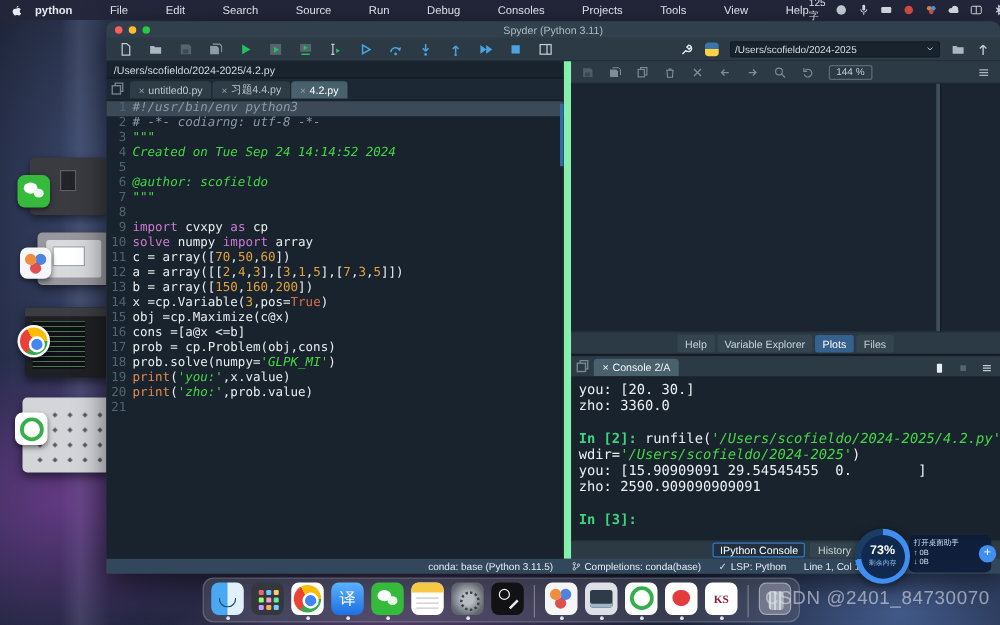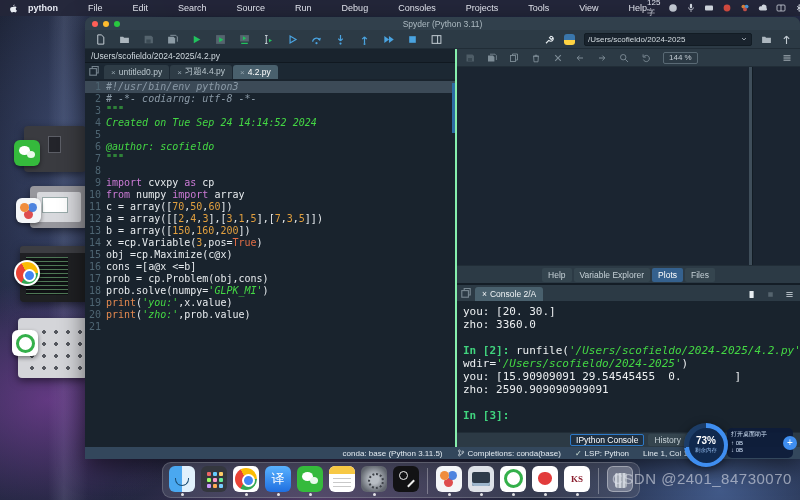--- a/index.html
+++ b/index.html
@@ -69,21 +69,21 @@
   .py-logo { width:11px; height:11px; border-radius:3px;
     background:linear-gradient(180deg,#3a76ab 50%, #ffd343 50%); }
   #wd-select { width:168px; height:13px; background:#19232d; border:1px solid #121c24;
     border-radius:2px; display:flex; align-items:center; font-size:8px; color:#d5dde2;
     padding:0 3px; gap:3px; cursor:pointer; }
   #wd-select .val { flex:1; white-space:nowrap; overflow:hidden; }
   #wd-select .chev { width:8px; height:8px; }
 
   #main { flex:1; display:flex; min-height:0; }
   
-  #editor-col { width:372px; flex:none; display:flex; flex-direction:column; border-right:2px solid #86efac; }
+  #editor-col { width:372px; flex:none; display:flex; flex-direction:column; border-right:6px solid #86efac; }
   #pathbar { height:14px; flex:none; background:#19232d; border-bottom:1px solid #101820;
     display:flex; align-items:center; padding:0 6px; font-size:8.5px; color:#cfd8de; }
   #tabbar { height:16px; flex:none; background:#1c2833; display:flex; align-items:flex-end; padding-left:2px; gap:1px; }
   .corner-btn { width:12px; height:12px; margin:0 3px 2px 1px; opacity:.8; cursor:pointer; }
   .etab { display:flex; align-items:center; gap:3px; height:14px; padding:0 7px;
     background:#2e3c46; color:#b9c6cd; font-size:8.5px; border-radius:3px 3px 0 0; cursor:pointer; white-space:nowrap; }
   .etab.active { background:#49606d; color:#fff; }
   .etab .x { font-size:8px; color:#93a3ac; }
   #code { flex:1; background:#19232d; font-family:"DejaVu Sans Mono", monospace;
     font-size:10px; line-height:12px; padding-top:2px; position:relative; overflow:hidden; cursor:text; }
@@ -518,21 +518,21 @@
             <div class="cl">
               <span class="ln">8</span>
               <span class="ct"></span>
             </div>
             <div class="cl">
               <span class="ln">9</span>
               <span class="ct"><span class="kw">import</span><span> cvxpy </span><span class="kw">as</span><span> cp</span></span>
             </div>
             <div class="cl">
               <span class="ln">10</span>
-              <span class="ct"><span class="kw">from</span><span> numpy </span><span class="kw">import</span><span> array</span></span>
+              <span class="ct"><span class="kw">solve</span><span> numpy </span><span class="kw">import</span><span> array</span></span>
             </div>
             <div class="cl">
               <span class="ln">11</span>
               <span class="ct"><span>c = array([</span><span class="nu">70</span><span>,</span><span class="nu">50</span><span>,</span><span class="nu">60</span><span>])</span></span>
             </div>
             <div class="cl">
               <span class="ln">12</span>
               <span class="ct"><span>a = array([[</span><span class="nu">2</span><span>,</span><span class="nu">4</span><span>,</span><span class="nu">3</span><span>],[</span><span class="nu">3</span><span>,</span><span class="nu">1</span><span>,</span><span class="nu">5</span><span>],[</span><span class="nu">7</span><span>,</span><span class="nu">3</span><span>,</span><span class="nu">5</span><span>]])</span></span>
             </div>
             <div class="cl">

